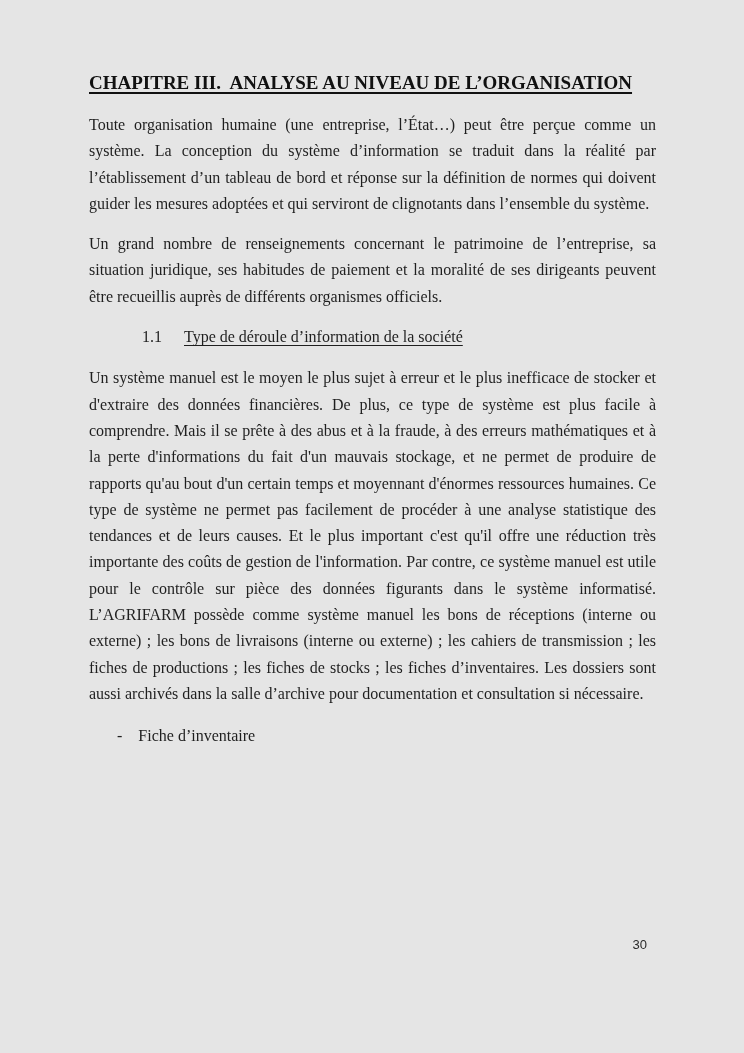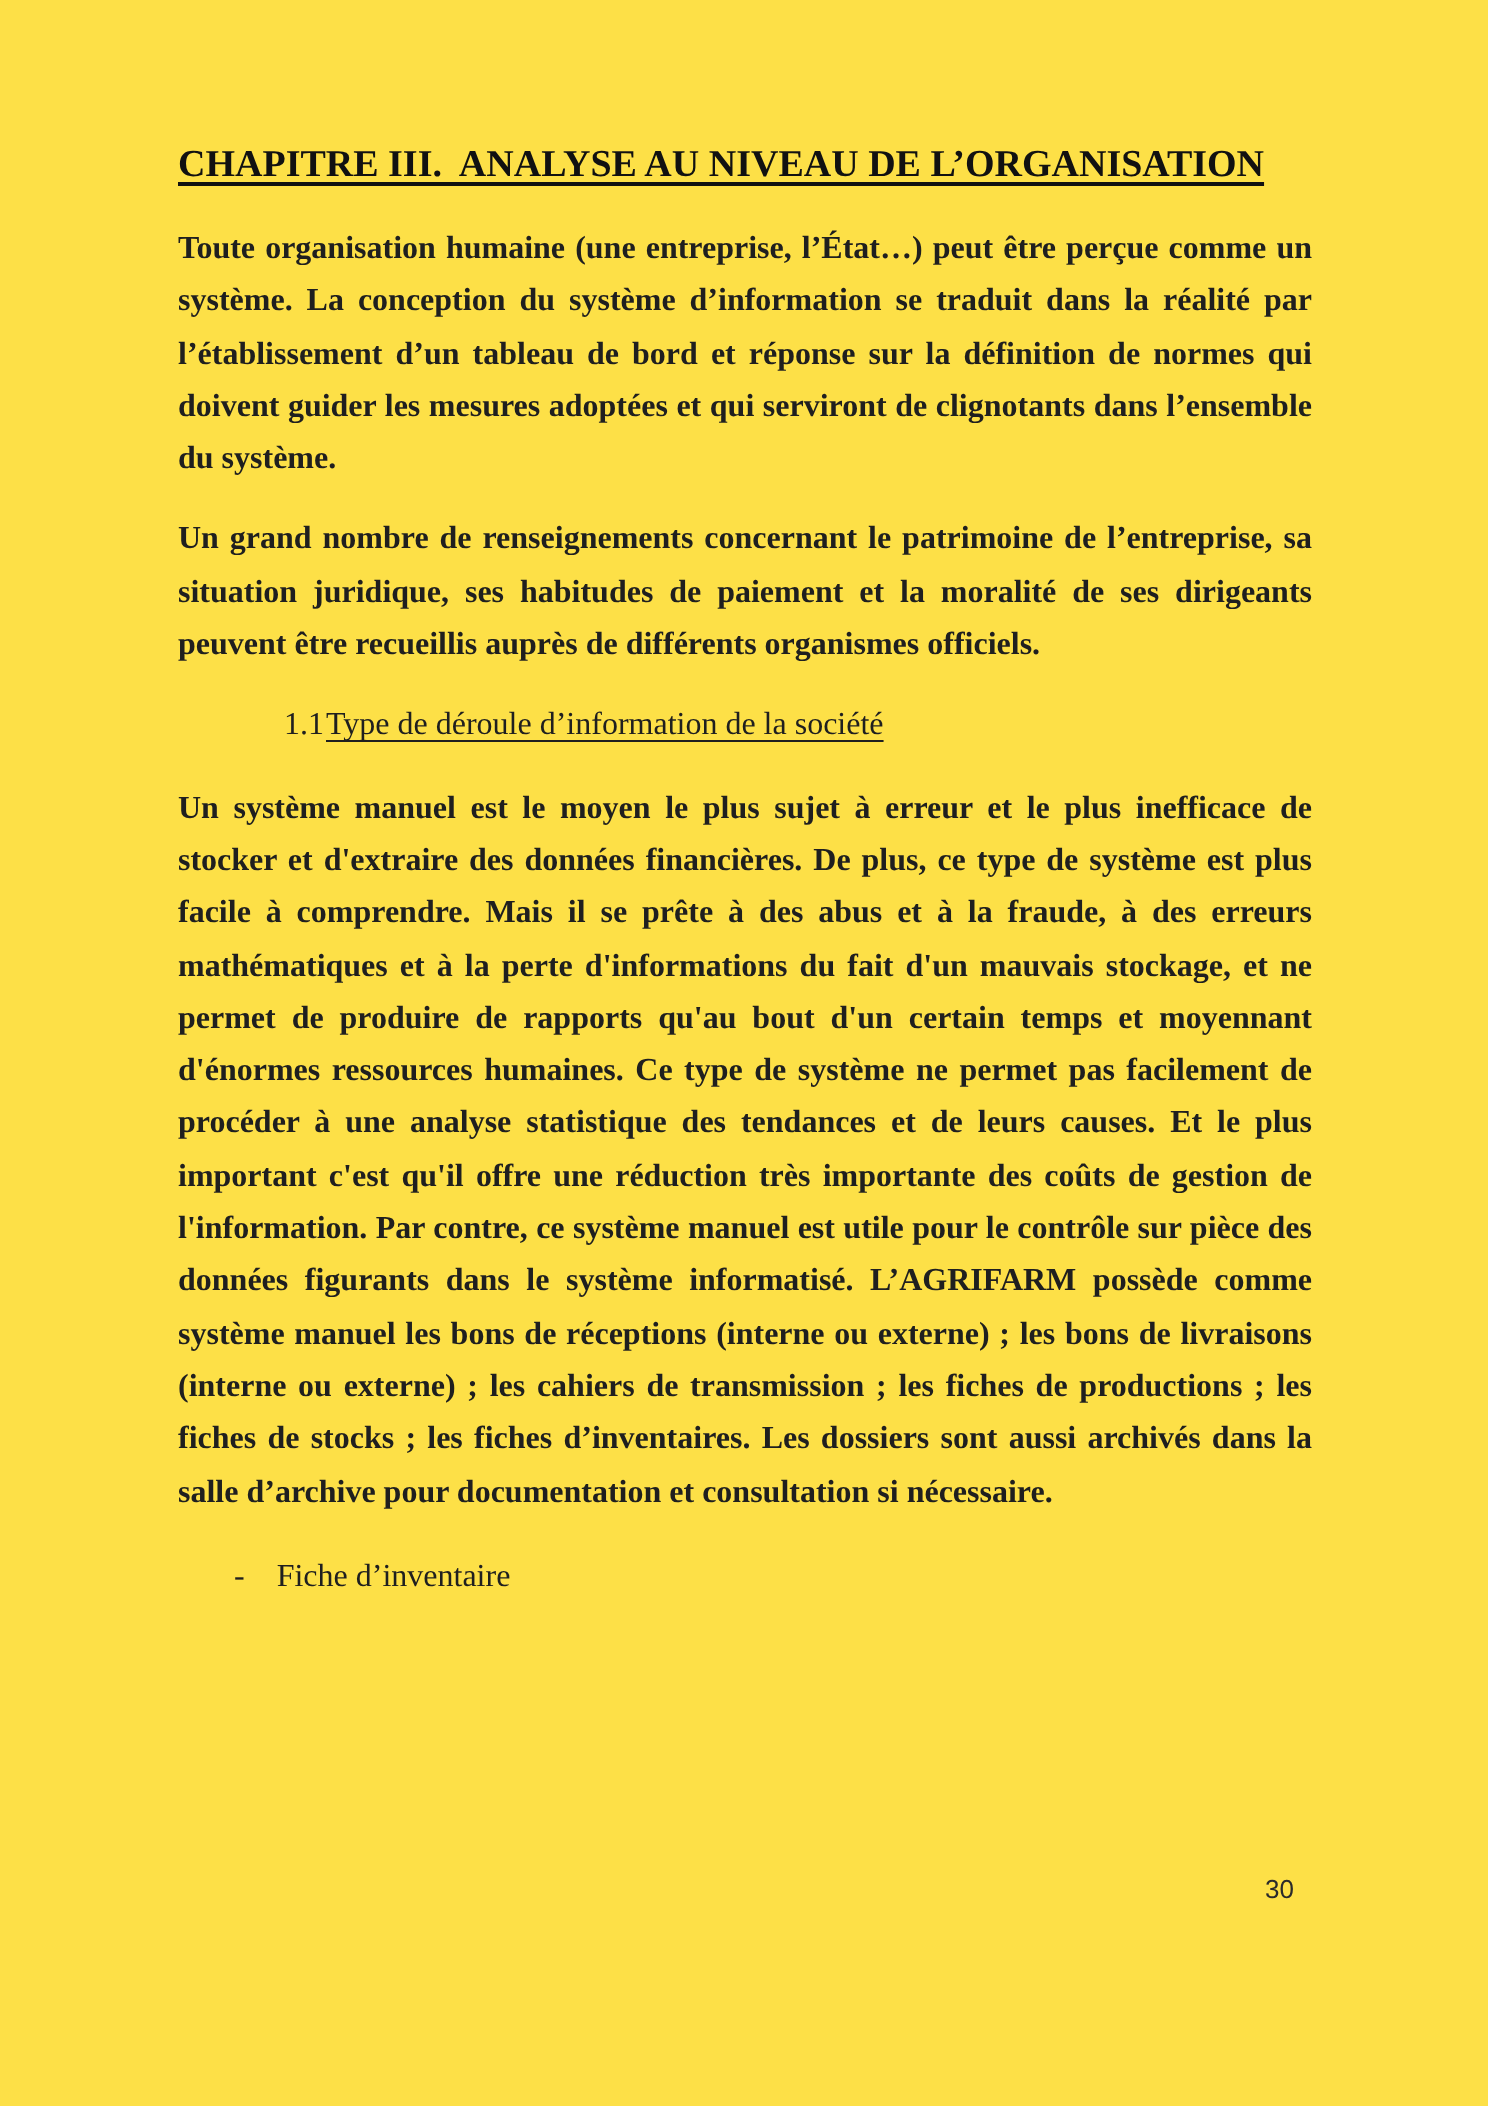--- a/index.html
+++ b/index.html
@@ -4,21 +4,21 @@
 <style>
   html, body {
     margin: 0;
     padding: 0;
     background: #ffffff;
   }
   .page {
     position: relative;
     width: 744px;
     height: 1053px;
-    background: #fde047;
+    background: #e5e5e5;
     box-sizing: border-box;
     padding: 70px 88px 0 89px;
     font-family: "Liberation Serif", "DejaVu Serif", serif;
     color: #1f1f1f;
     overflow: hidden;
   }
   .doc-title {
     font-size: 19px;
     font-weight: 700;
     line-height: 26px;
@@ -27,38 +27,37 @@
     text-decoration-thickness: 2px;
     text-underline-offset: 3px;
     white-space: pre-wrap;
     margin: 0;
   }
   p.body-par {
     font-size: 16px;
     line-height: 26.3px;
     text-align: justify;
     margin: 0;
-    font-weight: bold;
   }
   p.intro-par      { margin-top: 16px; }
   .section-heading {
     font-size: 16px;
     line-height: 26.3px;
     margin-top: 20px;
     padding-left: 44px;
   }
   .section-heading .u-full { text-decoration: underline; text-underline-offset: 3px; }
   p.section1-par   { margin-top: 14px; }
   .h11 {
     font-size: 16px;
     line-height: 26.3px;
     margin-top: 14px;
     padding-left: 53px;
   }
-  .h11 .num { margin-right: 1px; }
+  .h11 .num { margin-right: 22px; }
   .h111 {
     font-size: 16px;
     line-height: 26.3px;
     margin-top: 13px;
     padding-left: 129px;
   }
   .h111 .num { margin-right: 17px; }
   .u-part { text-decoration: underline; text-underline-offset: 3px; }
   p.manual-par     { margin-top: 15px; }
   .list-item {

